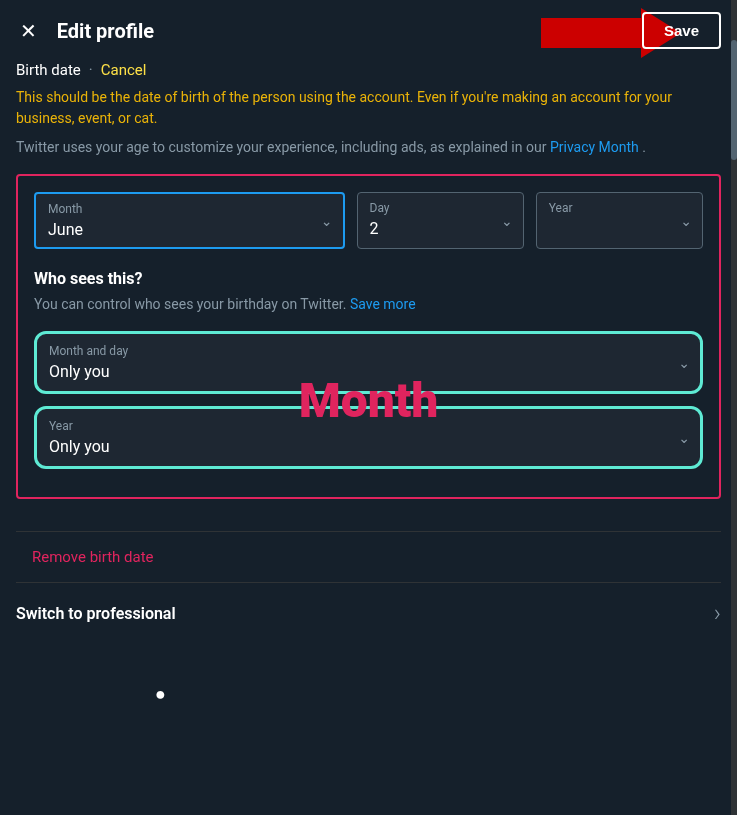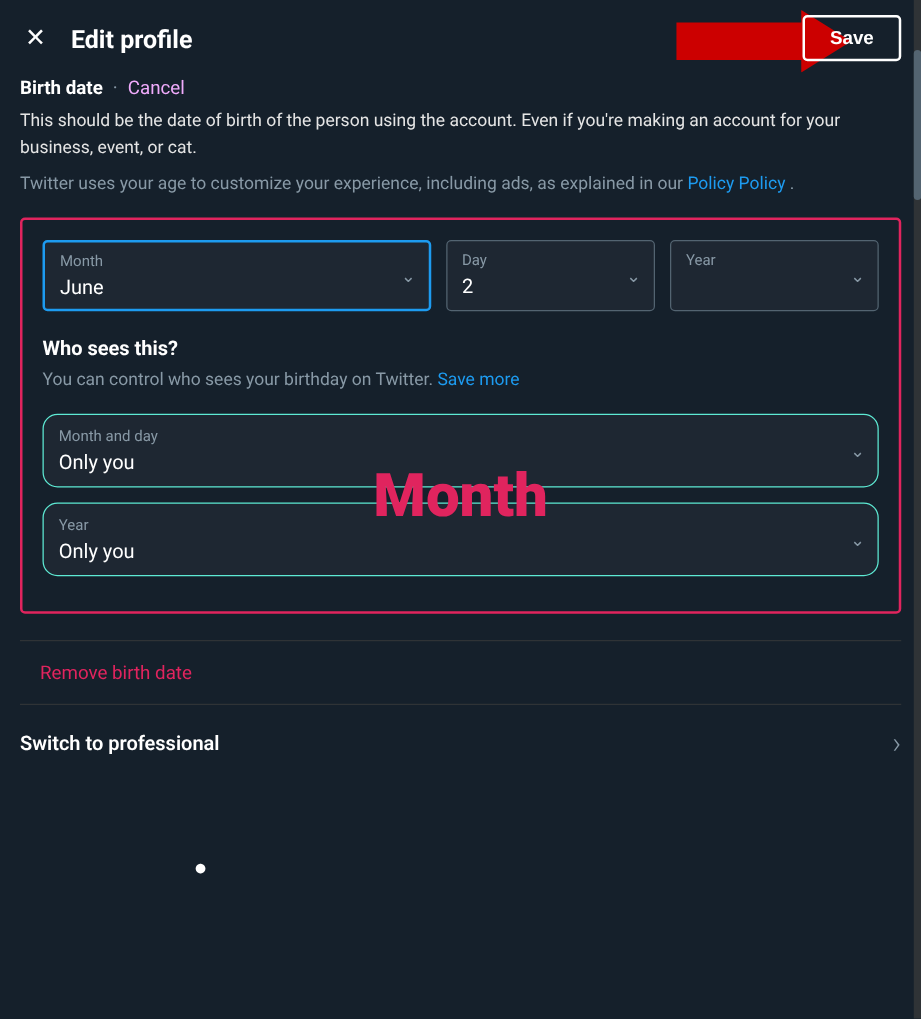--- a/index.html
+++ b/index.html
@@ -70,53 +70,53 @@
 
     
     .birth-date-header {
       display: flex;
       align-items: center;
       gap: 8px;
       margin-bottom: 8px;
       font-size: 15px;
     }
     .birth-date-label {
-      font-weight: 700;
+      font-weight: 400;
     }
     .dot-separator {
       color: #8899a6;
     }
     .cancel-link {
-      color: #f0abfc;
+      color: #fde047;
       cursor: pointer;
       text-decoration: none;
     }
     .birth-date-desc {
       font-size: 14px;
-      color: #e5e5e5;
+      color: #eab308;
       line-height: 1.5;
       margin-bottom: 8px;
     }
     .privacy-policy-text {
       font-size: 14px;
       color: #8899a6;
       line-height: 1.5;
       margin-bottom: 16px;
     }
     .privacy-link {
       color: #1d9bf0;
       cursor: pointer;
     }
 
     
     .red-border-section {
       border: 2px solid #e0245e;
       border-radius: 4px;
       padding: 16px;
-      margin-bottom: 21px;
+      margin-bottom: 32px;
     }
 
     
     .date-selectors {
       display: flex;
       gap: 12px;
       margin-bottom: 20px;
     }
     .select-wrapper {
       flex: 1;
@@ -166,21 +166,21 @@
       line-height: 1.5;
     }
     .who-sees-link {
       color: #1d9bf0;
       cursor: pointer;
     }
 
     
     .visibility-dropdown {
       background: #1e2732;
-      border: 1px solid #5eead4;
+      border: 3px solid #5eead4;
       border-radius: 12px;
       padding: 10px 12px;
       cursor: pointer;
       position: relative;
       margin-bottom: 12px;
     }
     .visibility-dropdown-label {
       font-size: 12px;
       color: #8899a6;
       margin-bottom: 4px;
@@ -289,21 +289,21 @@
   <div class="birth-date-header">
     <span class="birth-date-label">Birth date</span>
     <span class="dot-separator">·</span>
     <a class="cancel-link">Cancel</a>
   </div>
 
   <p class="birth-date-desc">This should be the date of birth of the person using the account. Even if you're making an account for your business, event, or cat.</p>
 
   <p class="privacy-policy-text">
     <span>Twitter uses your age to customize your experience, including ads, as explained in our</span>
-    <a class="privacy-link">Policy Policy</a>
+    <a class="privacy-link">Privacy Month</a>
     <span>.</span>
   </p>
 
   <div class="red-border-section">
 
     <div class="date-selectors">
       <div class="select-wrapper month active">
         <div class="select-label">Month</div>
         <div class="select-value">June</div>
         <span class="chevron-icon">⌄</span>

